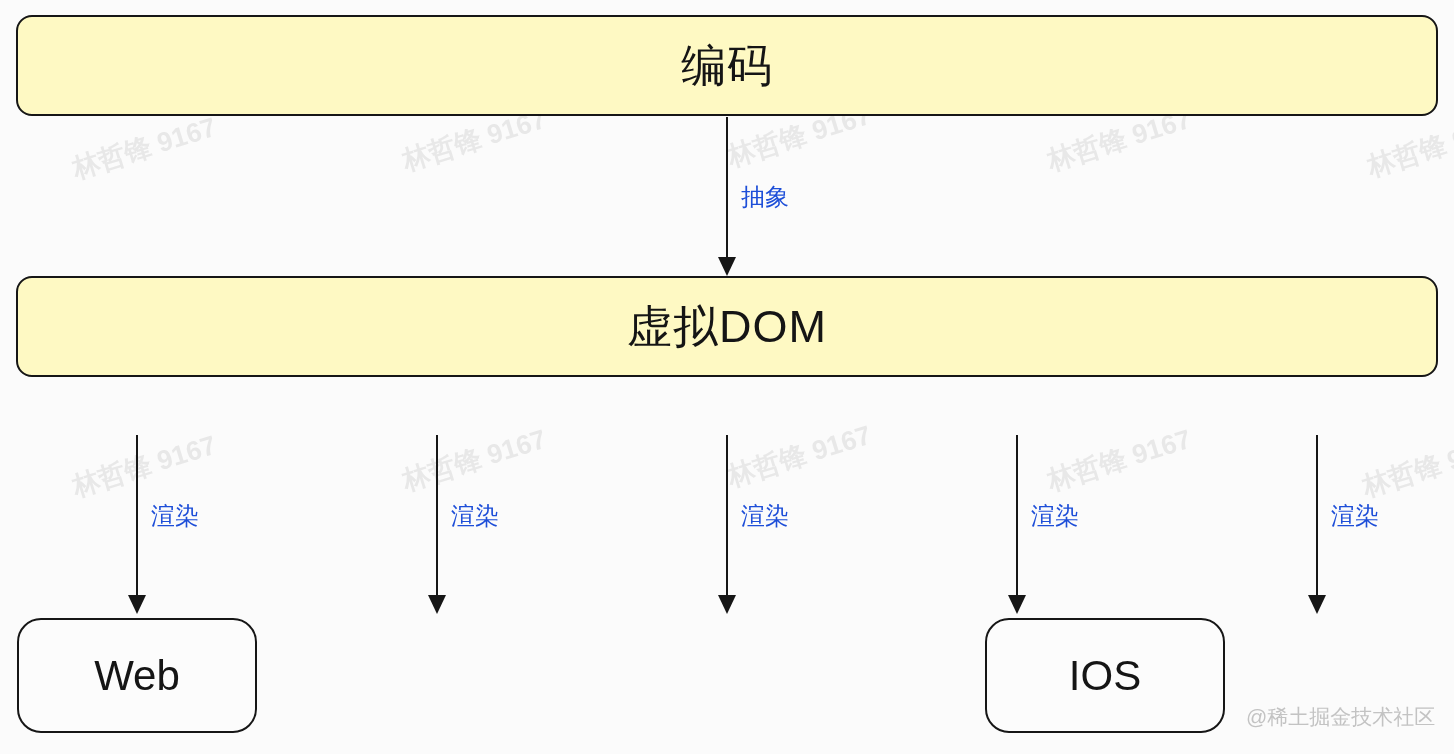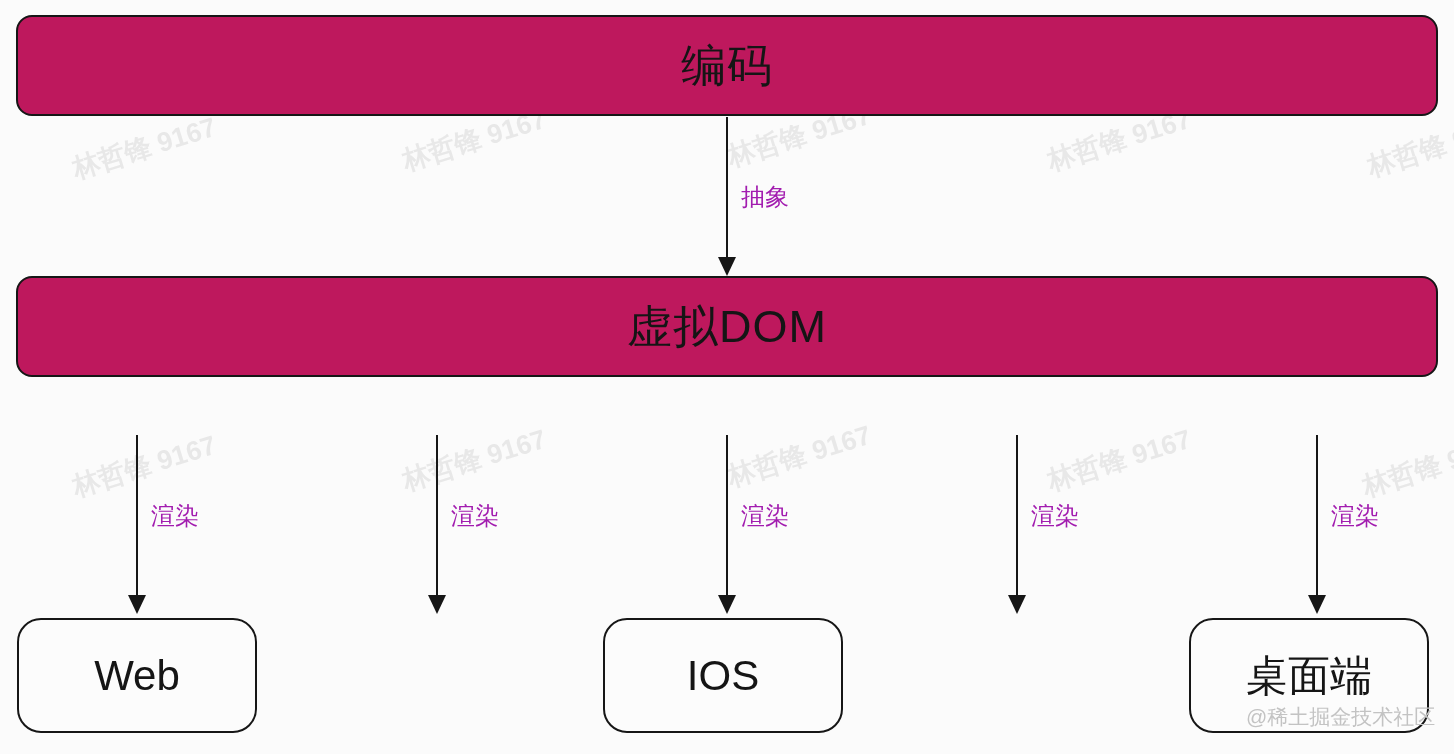--- a/index.html
+++ b/index.html
@@ -11,21 +11,21 @@
     height: 754px;
     background: #fbfbfb;
     overflow: hidden;
   }
 
   
   .node {
     position: absolute;
     box-sizing: border-box;
     border: 2.5px solid #161616;
-    background: #be185d;
+    background: #fef9c3;
     display: flex;
     align-items: center;
     justify-content: center;
     color: #151515;
   }
   .node-wide {
     left: 16px;
     width: 1422px;
     height: 101px;
     border-radius: 16px;
@@ -33,21 +33,21 @@
     font-weight: 500;
     letter-spacing: 1px;
   }
   .node-top    { top: 15px; }
   .node-middle { top: 276px; }
 
   .platform-row {
     position: absolute;
     left: 17px;
     top: 618px;
-    width: 1412px;
+    width: 1208px;
     height: 115px;
     display: flex;
     justify-content: space-between;
   }
   .platform {
     position: relative;
     width: 240px;
     height: 115px;
     border: 2.5px solid #161616;
     border-radius: 24px;
@@ -84,21 +84,21 @@
     height: 0;
     border-left: 9px solid transparent;
     border-right: 9px solid transparent;
     border-top: 19px solid #161616;
   }
 
   .arrow-label {
     position: absolute;
     font-size: 24px;
     font-weight: 500;
-    color: #a21caf;
+    color: #1d4ed8;
     white-space: nowrap;
   }
 
   
   .wm {
     position: absolute;
     font-size: 27px;
     font-weight: 700;
     color: rgba(120, 120, 120, 0.14);
     transform: rotate(-17deg);
@@ -175,20 +175,17 @@
   </div>
   <span class="arrow-label" style="left:1331px; top:500px;">渲染</span>
 
   <div class="platform-row">
     <div class="platform">
       <span>Web</span>
     </div>
     <div class="platform">
       <span>IOS</span>
     </div>
-    <div class="platform">
-      <span>桌面端</span>
-    </div>
   </div>
 
   <span class="credit">@稀土掘金技术社区</span>
 
 </div>
 
 </body></html>

